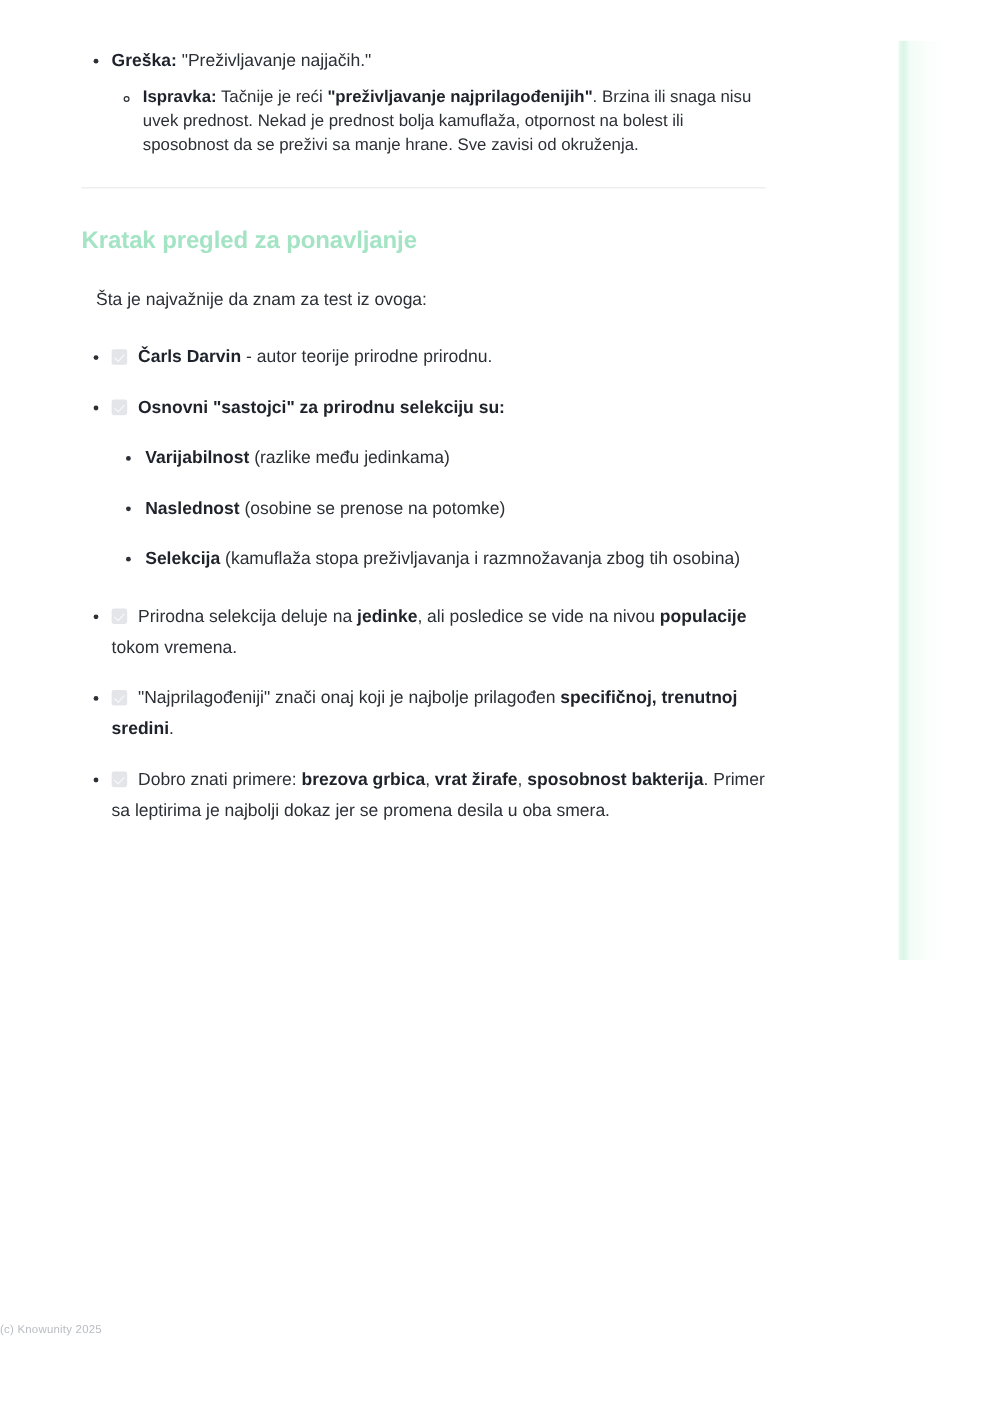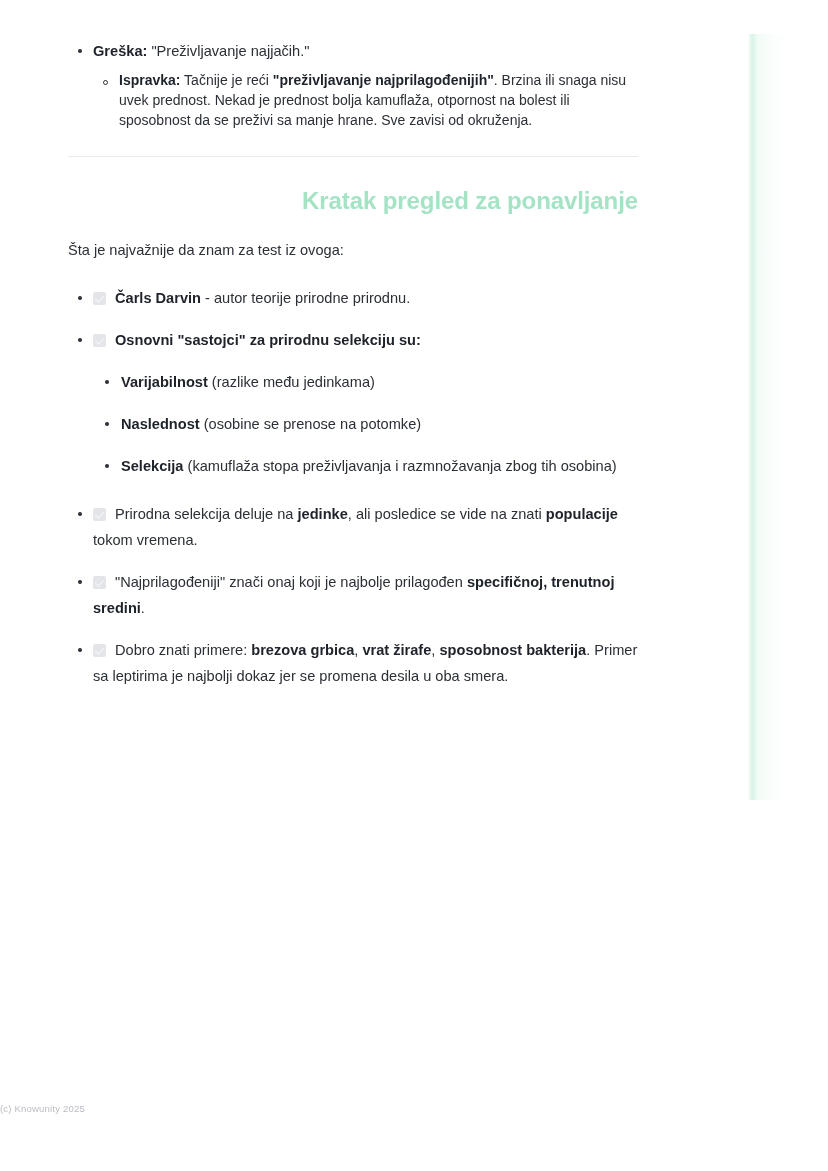--- a/index.html
+++ b/index.html
@@ -101,33 +101,32 @@
   b, strong, .b { font-weight: 700; color: #1e222a; }
 
   hr.divider {
     border: none;
     border-top: 1px solid #e9eaec;
     margin: 26px 0 30px 0;
     width: 100%;
   }
 
   h2.section-title {
-    font-size: 24px;
+    font-size: 20px;
     line-height: 28px;
     font-weight: 700;
     color: #a4e4c5;
     margin: 0 0 22px 0;
     letter-spacing: -0.1px;
-    text-align: right;
   }
 
   p.lead {
     font-size: 14.6px;
     line-height: 26px;
-    margin: 0 0 22px 0;
+    margin: 0 0 22px 12px;
     color: #2b2f36;
   }
 
   
   ul.tasklist {
     list-style: none;
     margin: 0;
     padding: 0;
   }
   ul.tasklist > li {
@@ -256,21 +255,21 @@
           </li>
           <li>
             <span class="disc"></span>
             <span class="b">Selekcija</span><span> (kamuflaža stopa preživljavanja i razmnožavanja zbog tih osobina)</span>
           </li>
         </ul>
       </li>
 
       <li style="margin-top:22px;">
         <span class="disc"></span>
-        <span class="ckbox"></span><span>Prirodna selekcija deluje na </span><span class="b">jedinke</span><span>, ali posledice se vide na znati </span><span class="b">populacije</span><span> tokom vremena.</span>
+        <span class="ckbox"></span><span>Prirodna selekcija deluje na </span><span class="b">jedinke</span><span>, ali posledice se vide na nivou </span><span class="b">populacije</span><span> tokom vremena.</span>
       </li>
 
       <li>
         <span class="disc"></span>
         <span class="ckbox"></span><span>"Najprilagođeniji" znači onaj koji je najbolje prilagođen </span><span class="b">specifičnoj, trenutnoj sredini</span><span>.</span>
       </li>
 
       <li>
         <span class="disc"></span>
         <span class="ckbox"></span><span>Dobro znati primere: </span><span class="b">brezova grbica</span><span>, </span><span class="b">vrat žirafe</span><span>, </span><span class="b">sposobnost bakterija</span><span>. Primer sa leptirima je najbolji dokaz jer se promena desila u oba smera.</span>

